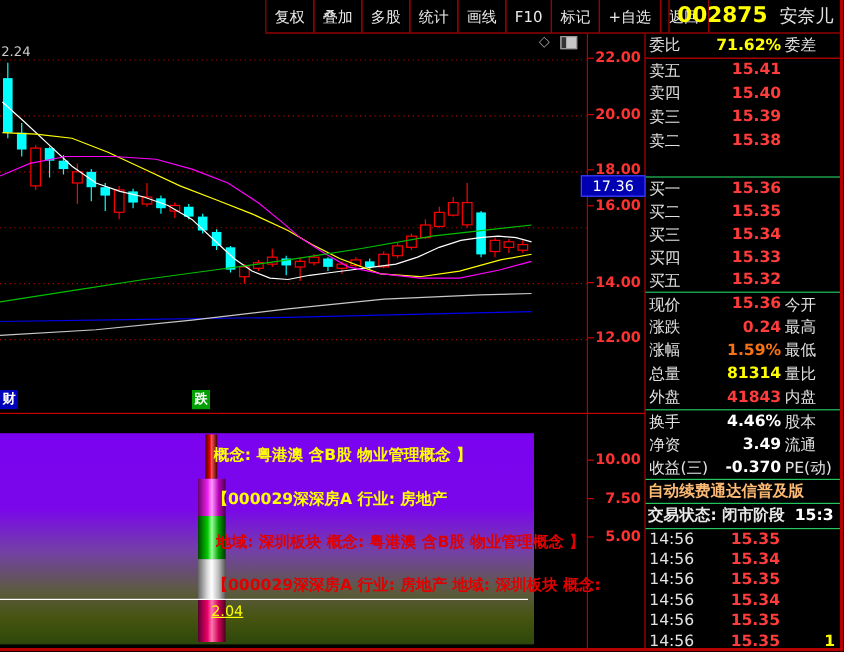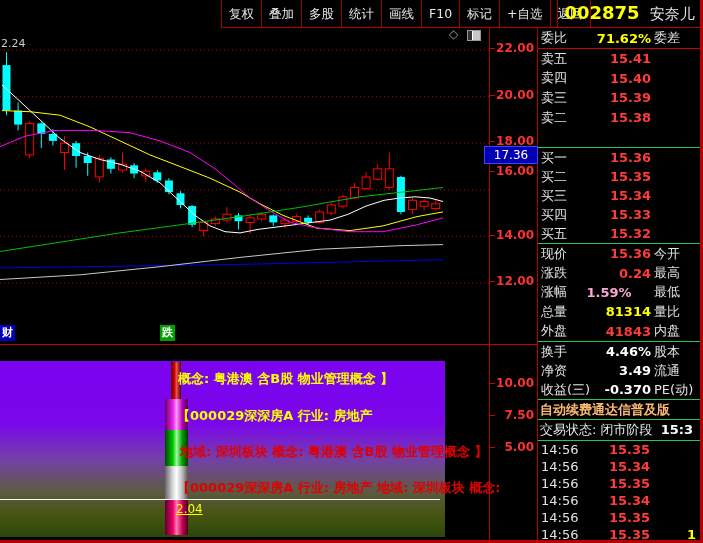--- a/index.html
+++ b/index.html
@@ -305,21 +305,21 @@
         </div>
 
         <div class="q-row">
           <span class="q-label">涨跌</span>
           <span class="q-val" style="color: rgb(255, 60, 60);">0.24</span>
           <span class="q-right">最高</span>
         </div>
 
         <div class="q-row">
           <span class="q-label">涨幅</span>
-          <span class="q-val" style="color: #f9a8d4; text-align: center;">1.59%</span>
+          <span class="q-val" style="color: #f97316;">1.59%</span>
           <span class="q-right">最低</span>
         </div>
 
         <div class="q-row">
           <span class="q-label">总量</span>
           <span class="q-val" style="color: rgb(255, 255, 0);">81314</span>
           <span class="q-right">量比</span>
         </div>
 
         <div class="q-row">
@@ -345,21 +345,21 @@
 
         <div class="q-row">
           <span class="q-label">收益(三)</span>
           <span class="q-val" style="color: rgb(255, 255, 255);">-0.370</span>
           <span class="q-right">PE(动)</span>
         </div>
       </div>
 
     <div class="q-sec q-banner" style="top:371px;height:20px;">自动续费通达信普及版</div>
 
-    <div class="q-sec q-status" style="top:391px;height:21px;">
+    <div class="q-sec q-status" style="top:391px;height:21px;font-weight:bold;">
       <span>交易状态:</span>
       <span>闭市阶段</span>
       <b>15:3</b>
     </div>
 
     <div class="q-sec q-grid6" style="top:412px;height:103px;overflow:hidden;">
 
         <div class="q-row">
           <span class="t-time">14:56</span>
           <span class="t-price">15.35</span>

